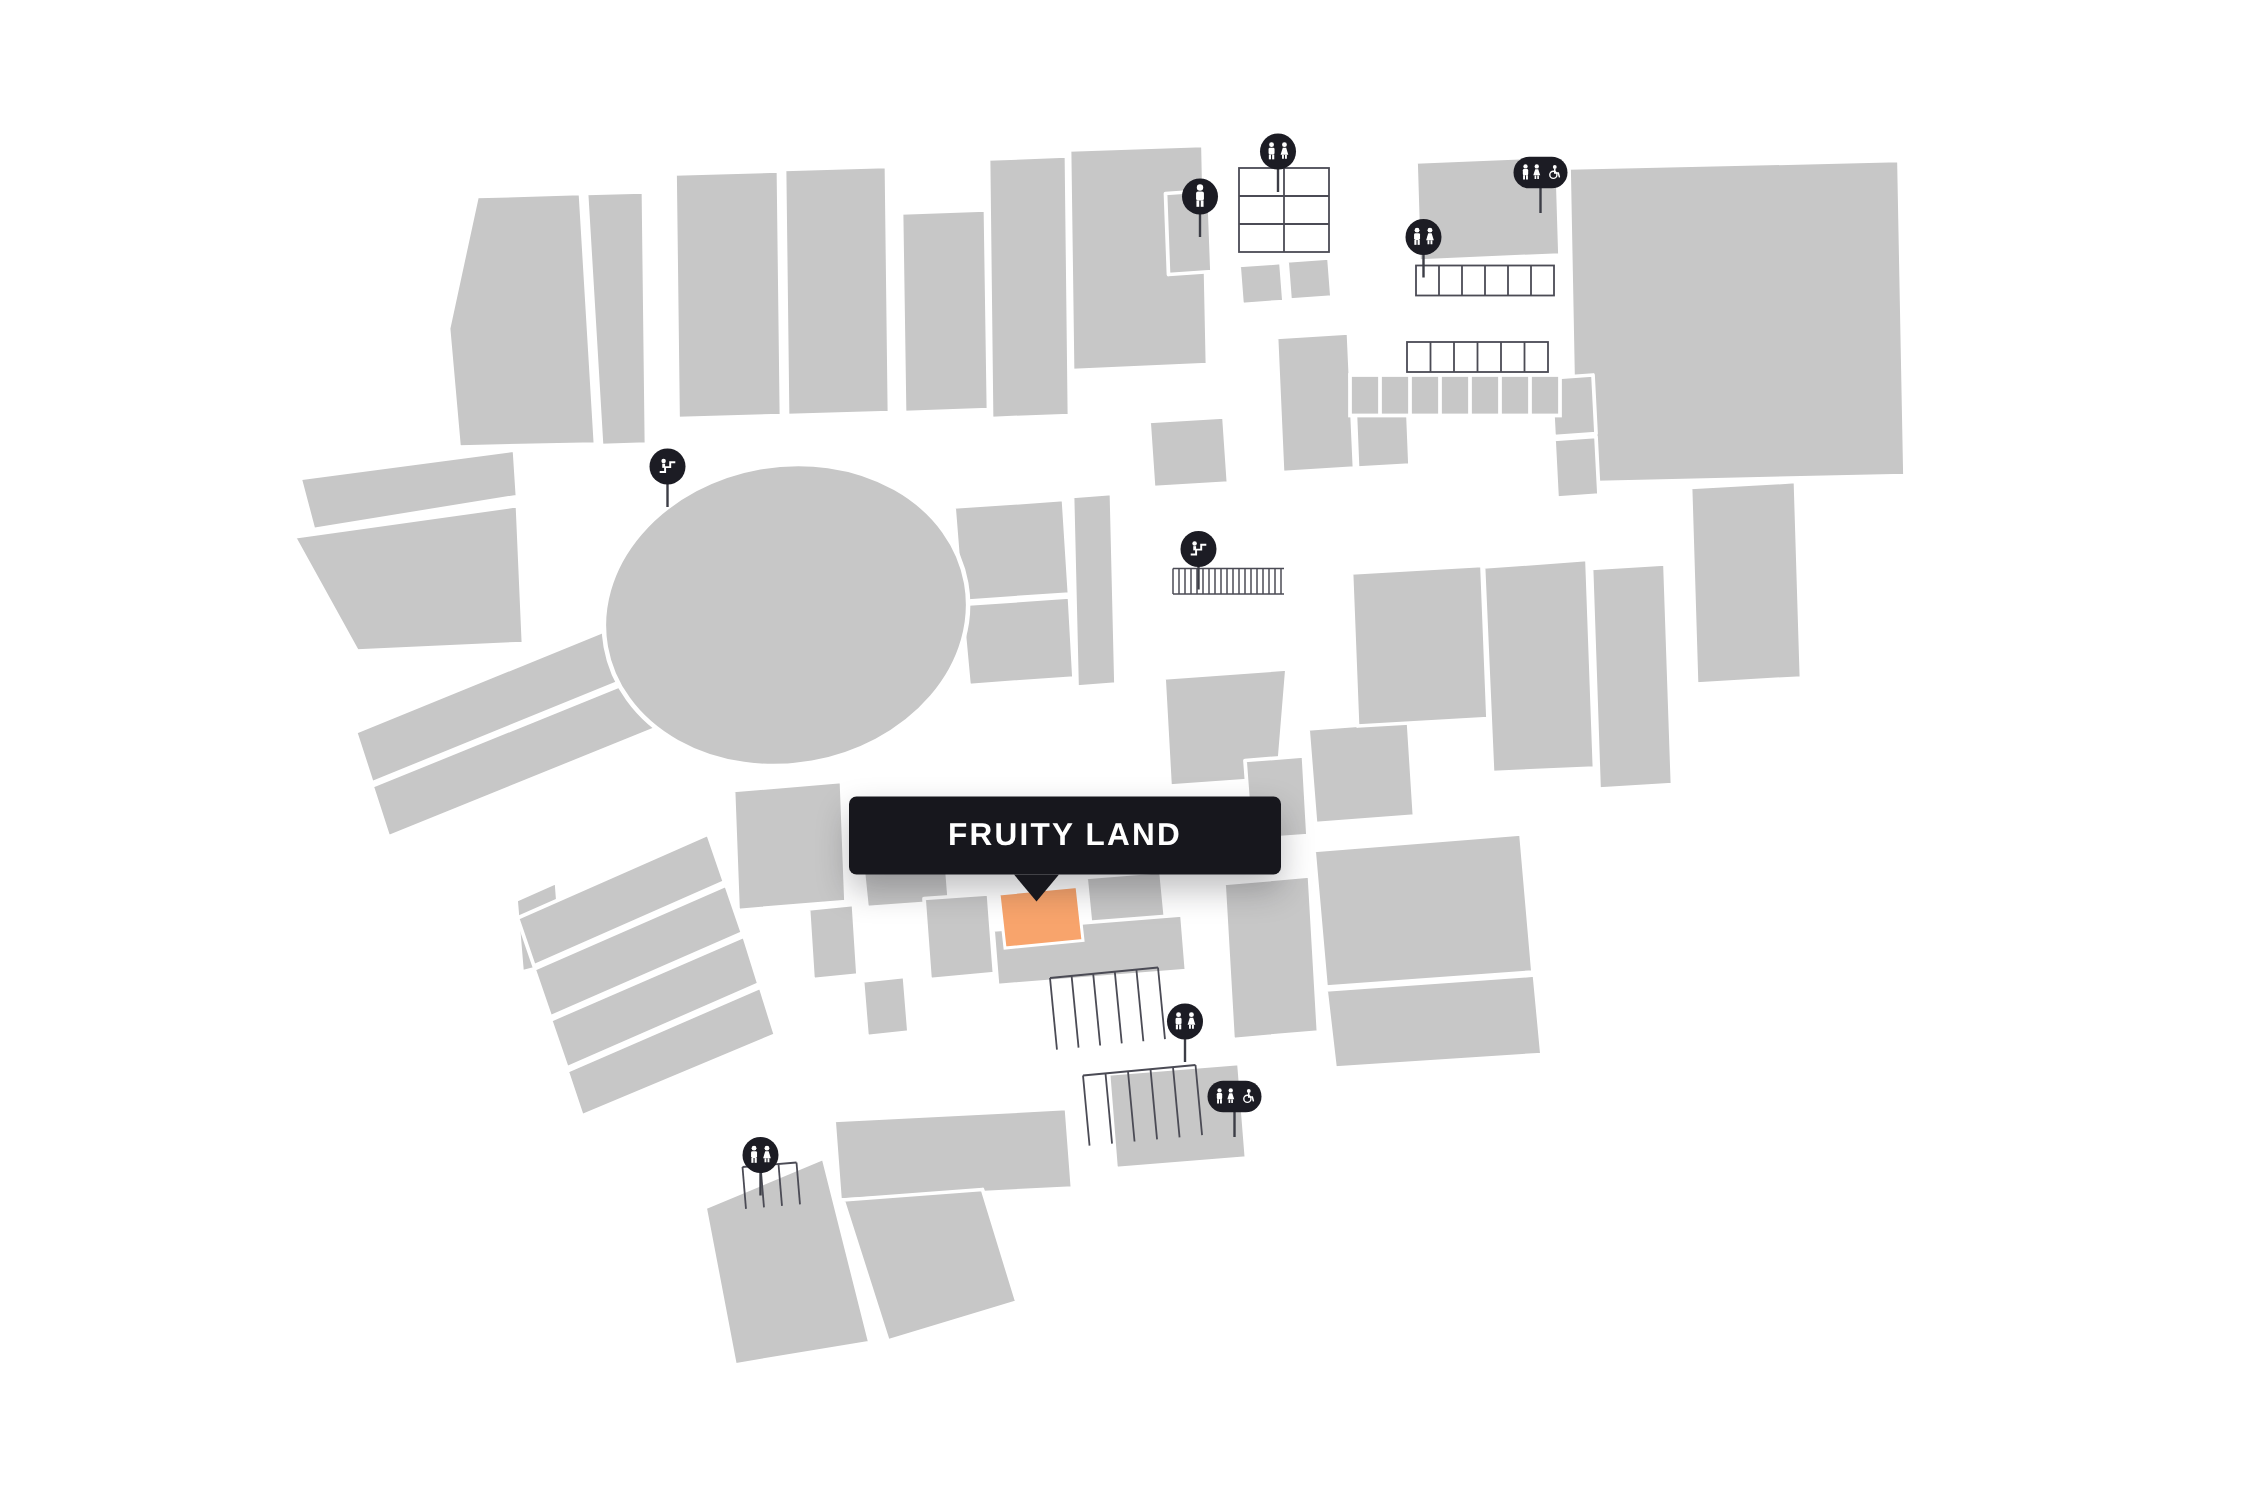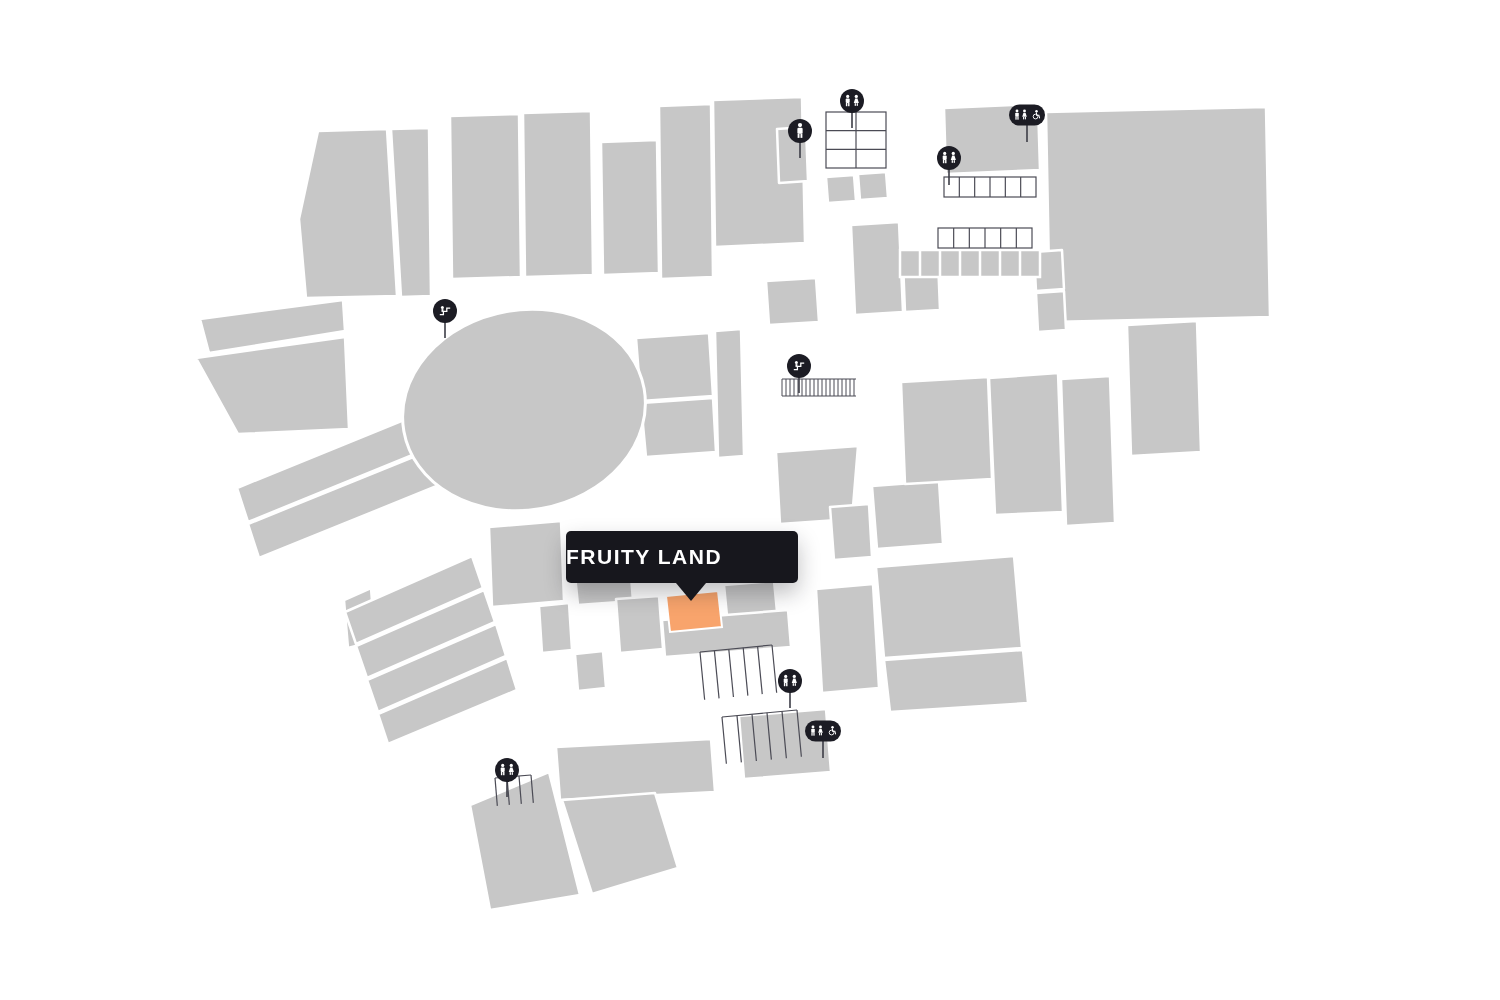--- a/index.html
+++ b/index.html
@@ -20,27 +20,27 @@
     position: absolute;
     left: 0; top: 0;
     width: 1500px;
     height: 1000px;
     display: block;
   }
   .tooltip {
     position: absolute;
     left: 566px;
     top: 531px;
-    width: 232px;
+    width: 288px;
     height: 52px;
     background: #17171d;
     border-radius: 5px;
     display: flex;
     align-items: center;
-    justify-content: flex-start;
+    justify-content: center;
     color: #ffffff;
     font-size: 21px;
     font-weight: 700;
     letter-spacing: 1.5px;
     box-shadow: 0 10px 22px rgba(20,20,30,0.28);
     z-index: 5;
   }
   .tooltip-arrow {
     position: absolute;
     left: 110px;

